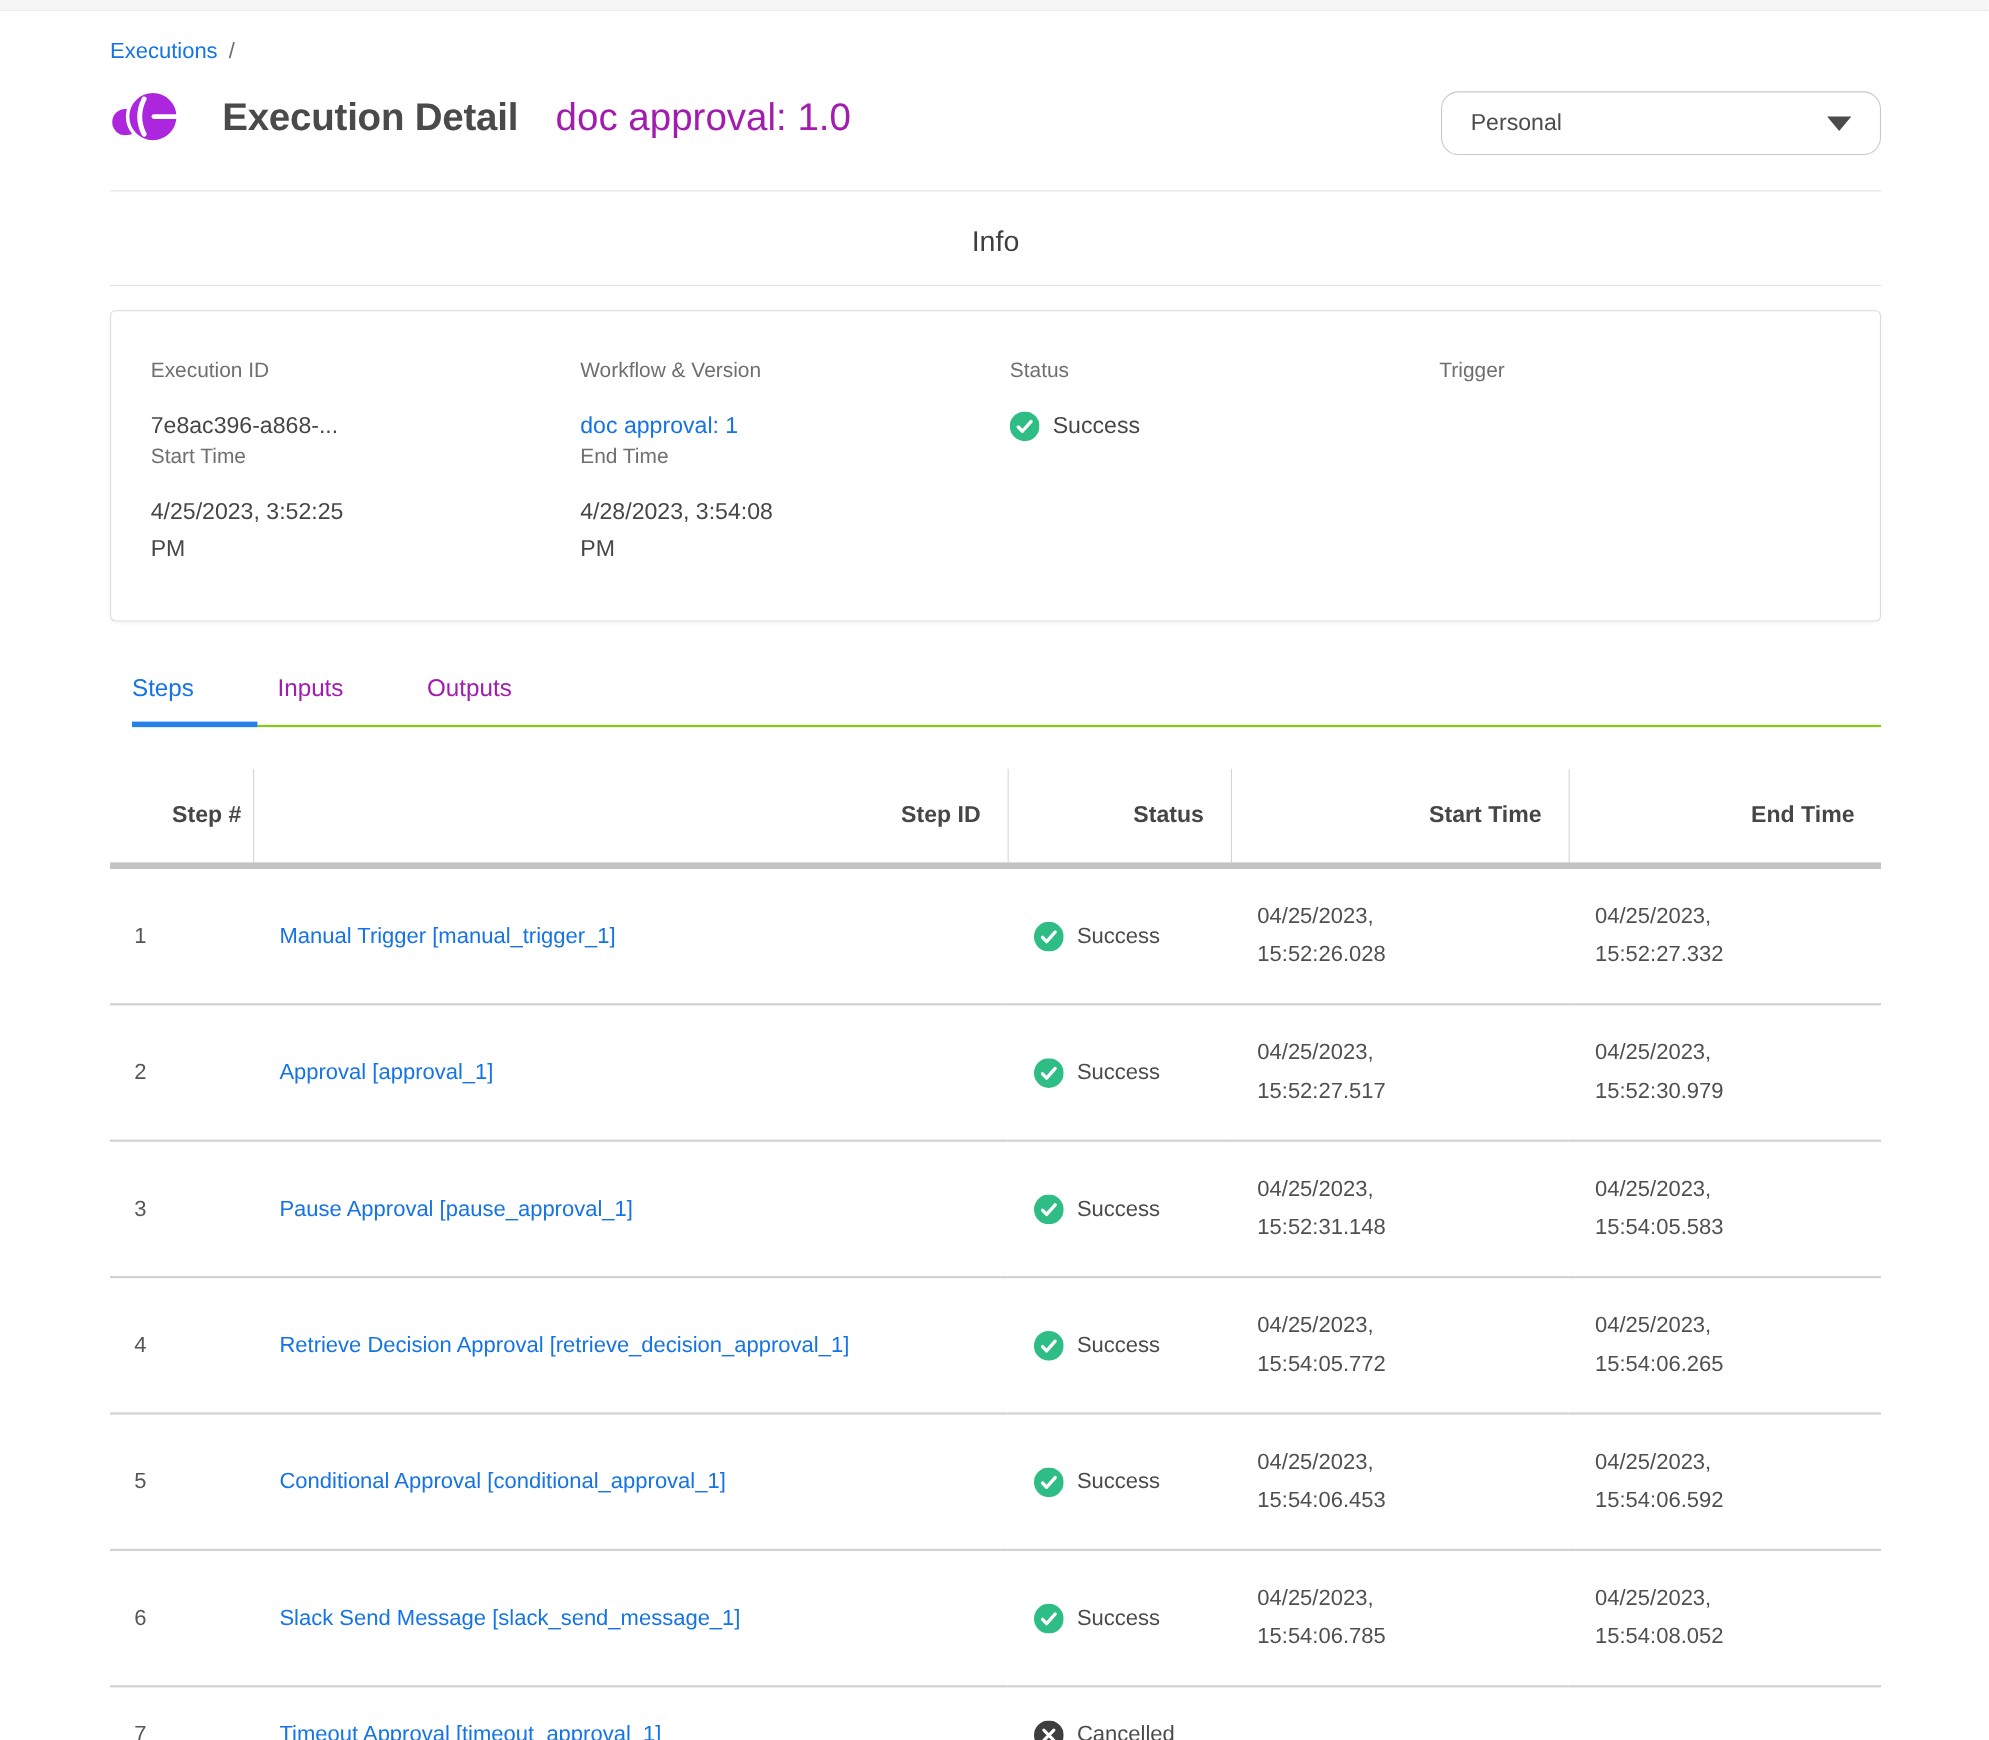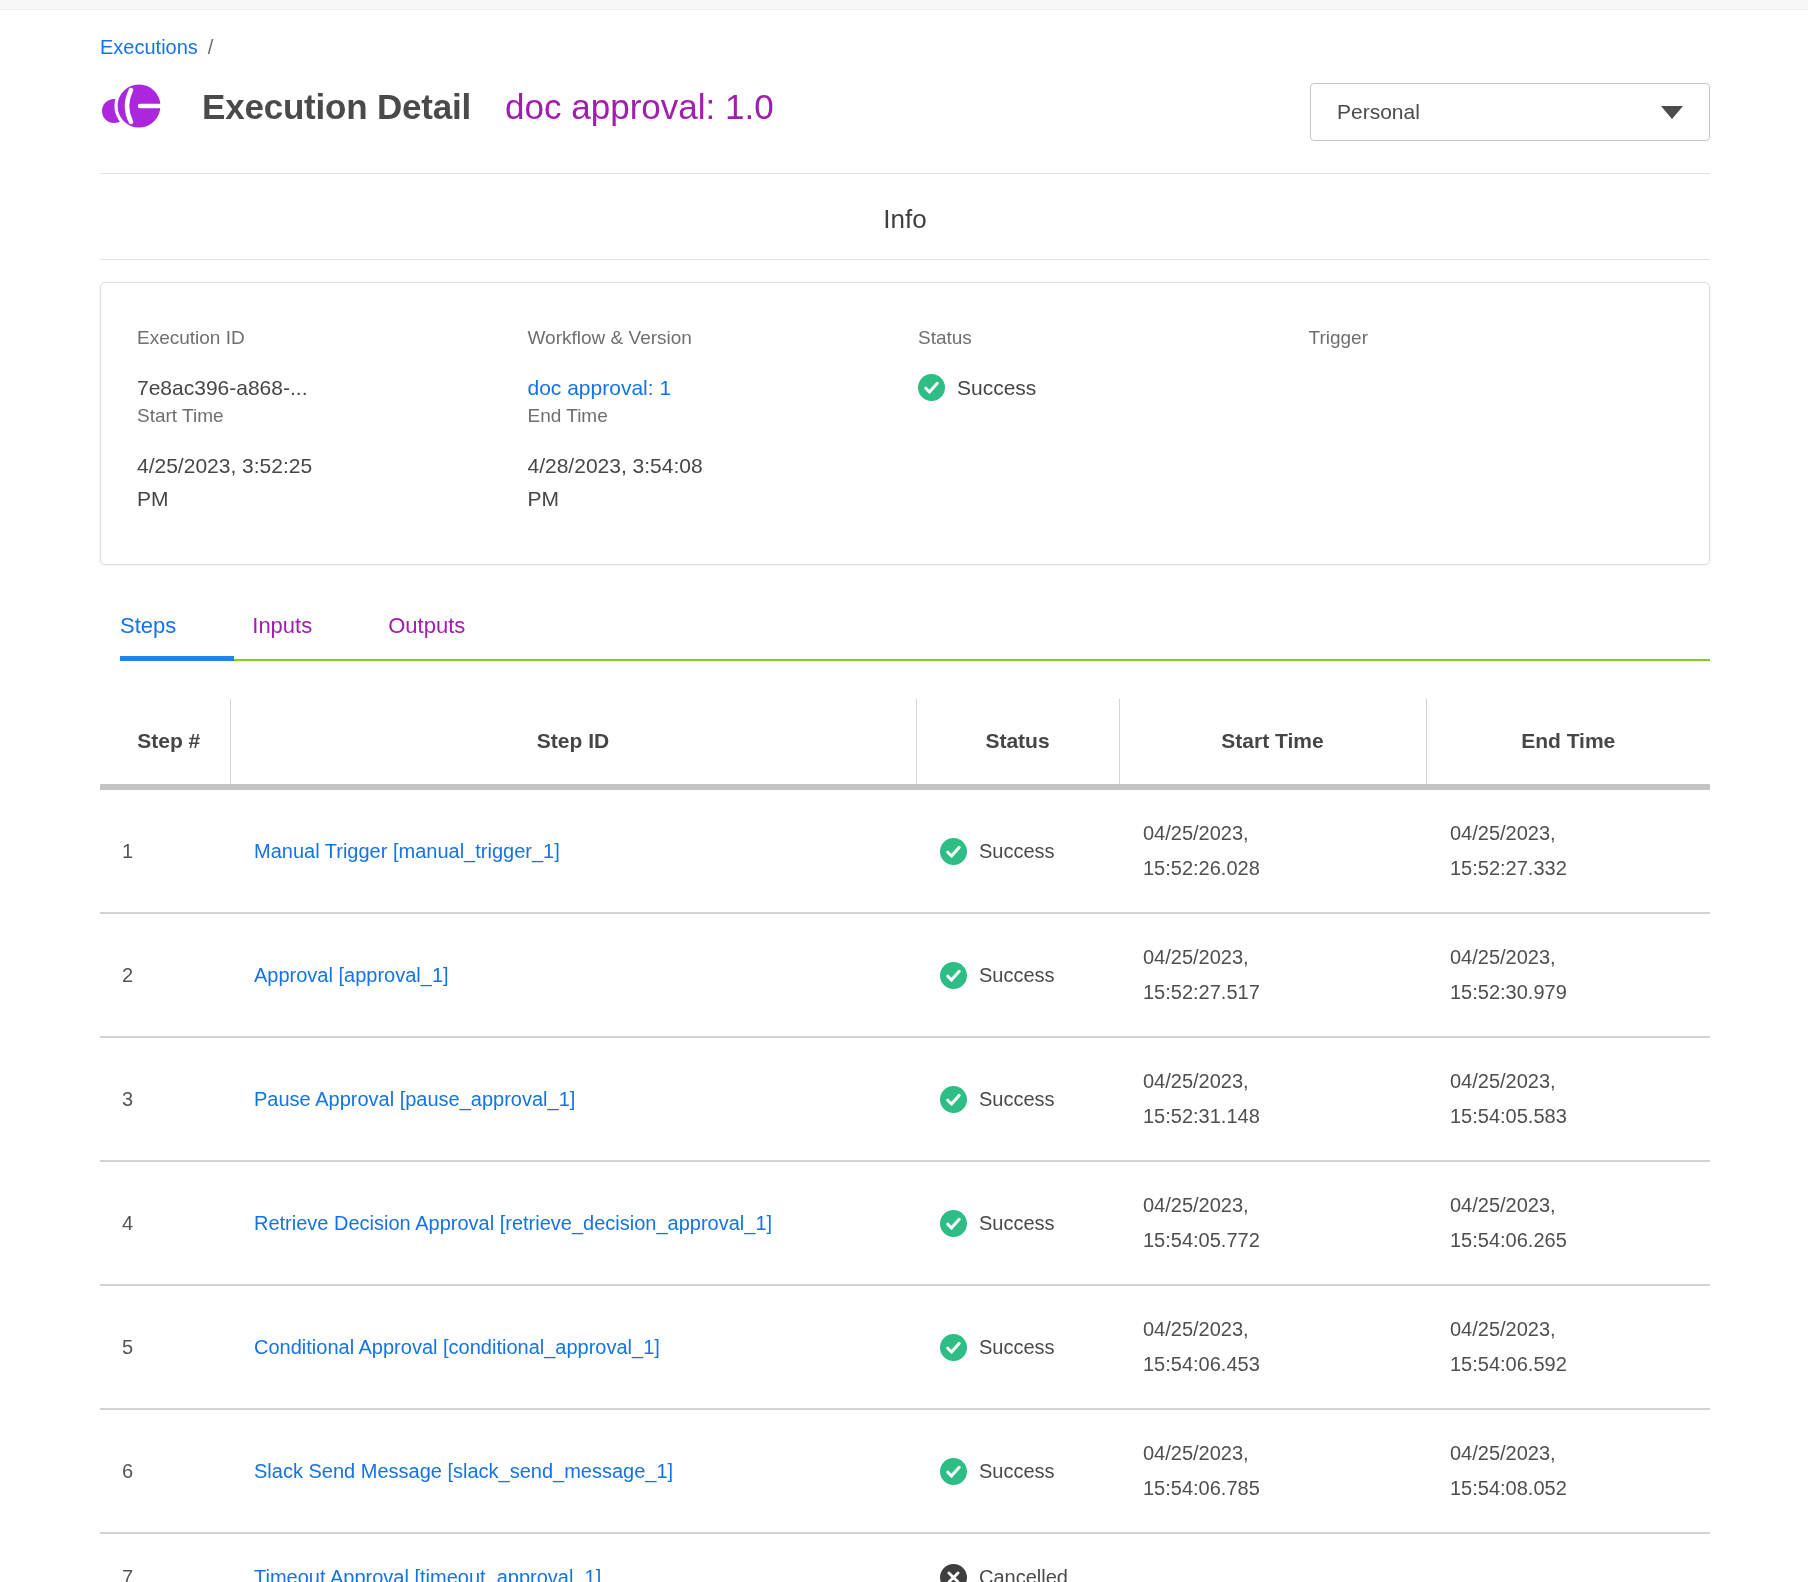--- a/index.html
+++ b/index.html
@@ -14,21 +14,21 @@
   .breadcrumb a { color:#1473e6; text-decoration:none; cursor:pointer; }
   .breadcrumb .sep { color:#6e6e6e; margin-left:10px; }
 
   
   .header-row { display:flex; justify-content:space-between; align-items:flex-start; margin-top:20px; }
   .title-group { display:flex; align-items:center;gap:20px; }
   .logo { width:64px; height:56px; margin-right:18px; flex:0 0 auto; }
   .page-title { font-size:35px; font-weight:700; color:#4a4a4a; letter-spacing:-.2px; }
   .page-subtitle { font-size:35px; font-weight:400; color:#a21caf; margin-left:14px; }
 
-  .ws-select { width:400px; height:58px; border:1px solid #c8c8c8; border-radius:4px; background:#fff;
+  .ws-select { width:400px; height:58px; border:1px solid #c8c8c8; border-radius:16px; background:#fff;
     display:flex; align-items:center; justify-content:space-between; padding:0 26px; cursor:pointer; margin-top:4px; }
   .ws-select .ws-label { font-size:21px; color:#4b4b4b; }
   .caret { width:0; height:0; border-left:11px solid transparent; border-right:11px solid transparent; border-top:13px solid #4b4b4b; }
 
   .divider { border-top:1px solid #e1e1e1; }
   .divider-title { margin-top:32px; }
   .divider-info { margin-top:24px; }
 
   .section-title { margin-top:30px; font-size:26px; color:#3f3f3f; font-weight:400;text-align:center; }
 
@@ -45,21 +45,21 @@
   .status-inline .st-label { margin-left:12px; }
 
   
   .tabs { margin-top:48px; display:flex; border-bottom:2px solid #84cc16;margin-left:20px; }
   .tab { font-size:22px; color:#a21caf; padding-bottom:20px; margin-right:76px; cursor:pointer; position:relative; }
   .tab.active { color:#1473e6; }
   .tab.active::after { content:""; position:absolute; left:0; right:-58px; bottom:-2px; height:5px; background:#2680eb; }
 
   
   table.steps { width:100%; border-collapse:collapse; margin-top:38px; }
-  thead th { font-size:21px; font-weight:700; color:#464646; text-align:center; vertical-align:middle;
+  thead th { font-size:21px; font-weight:700; color:#464646; text-align:right; vertical-align:middle;
     padding:26px 24px 28px; border-right:1px solid #d6d6d6; line-height:1.5; }
   thead th:first-child { padding-left:18px; padding-right:10px; }
   thead th:last-child { border-right:none; }
   thead tr { border-bottom:6px solid #c4c4c4; }
   tbody td { font-size:20px; color:#4f4f4f; padding:26px 24px; vertical-align:middle; border-bottom:2px solid #d2d2d2; }
   tbody td:first-child { padding-left:22px; color:#555; }
   tbody a.step-link { color:#1473e6; text-decoration:none; cursor:pointer; display:inline-block; max-width:520px; line-height:1.75; }
   .cell-status { display:flex; align-items:center; }
   .cell-status .st-label { margin-left:12px; color:#4a4a4a; }
   .dt { line-height:1.75; }

